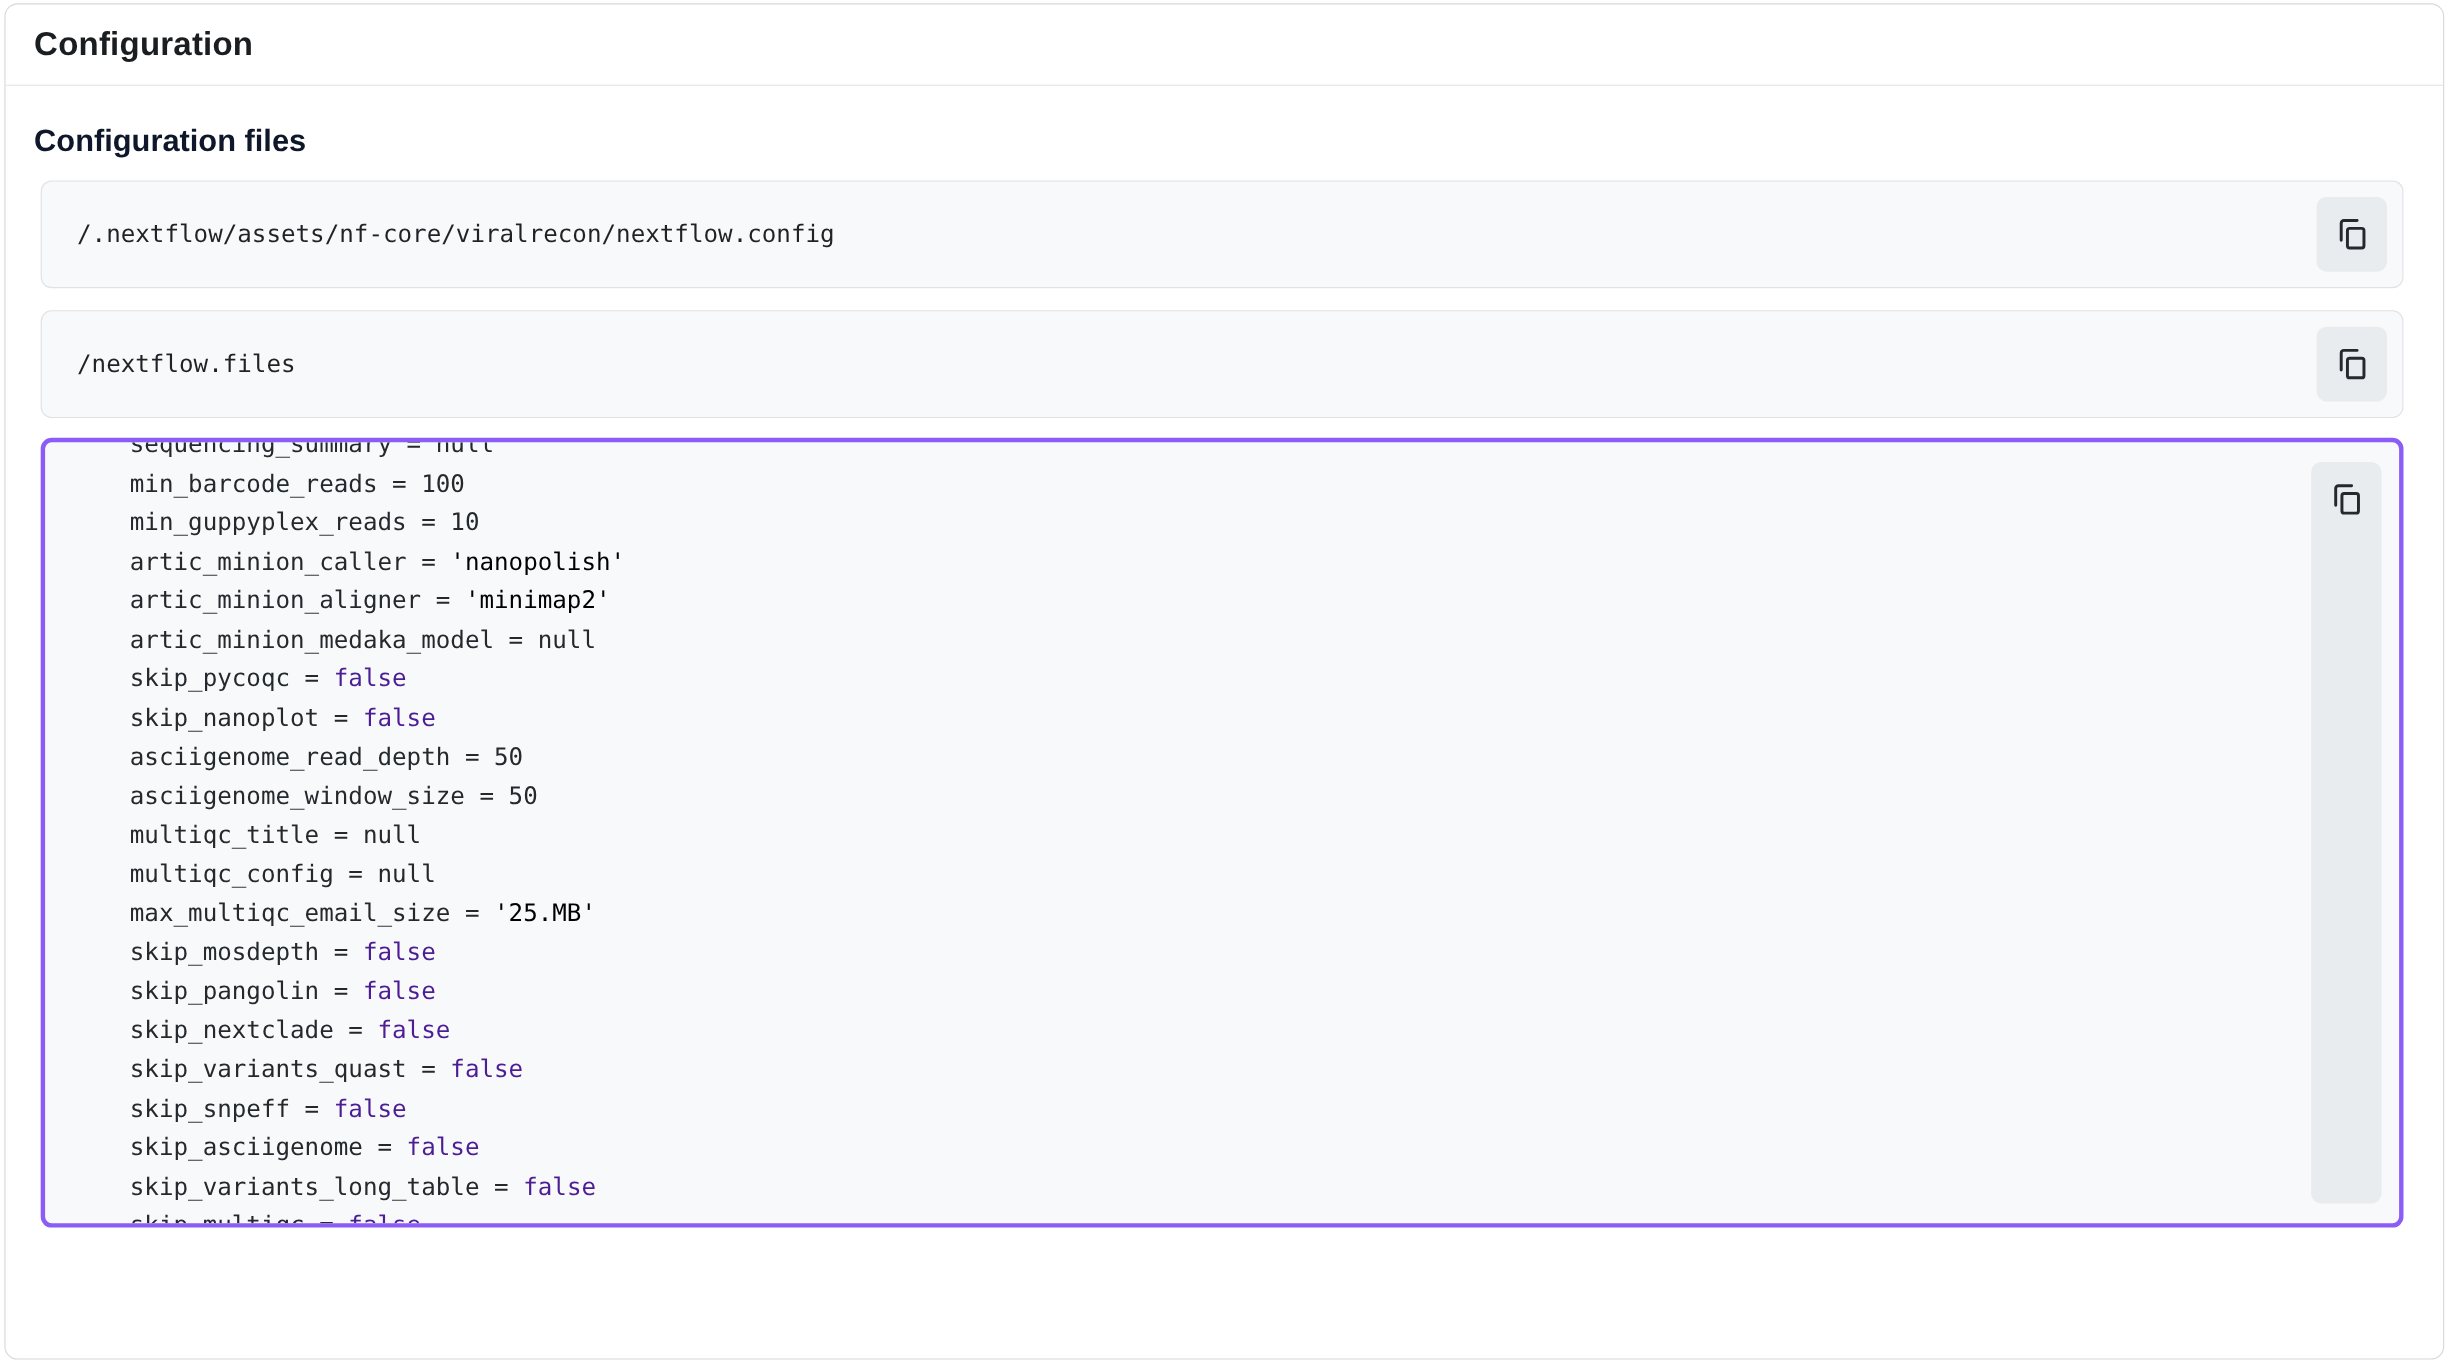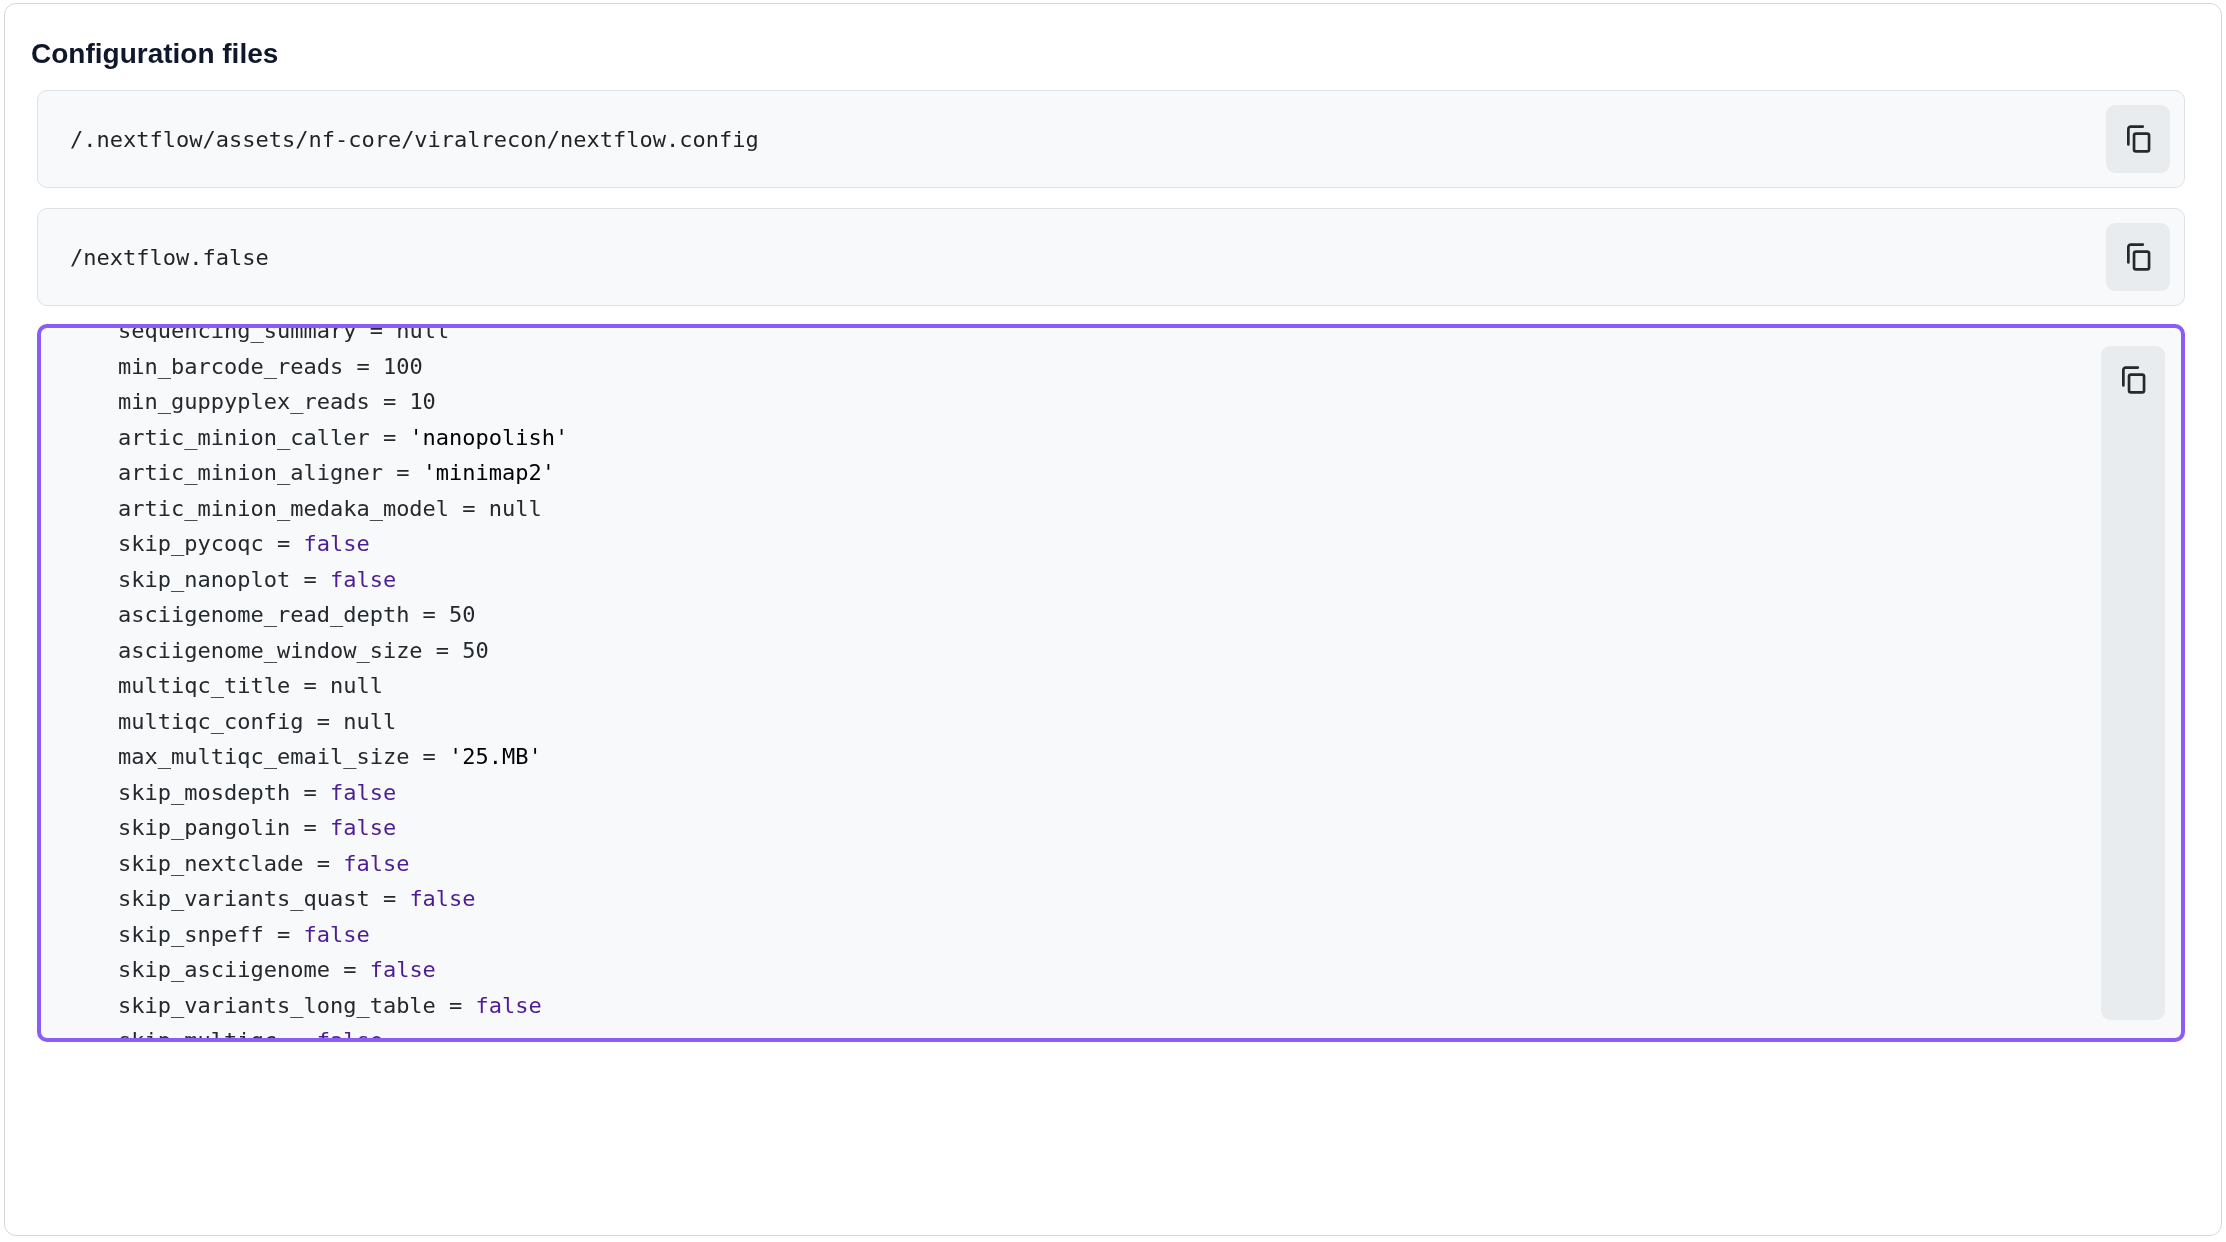--- a/index.html
+++ b/index.html
@@ -108,39 +108,42 @@
     justify-content: center;
     padding-top: 17px;
     cursor: pointer;
   }
 </style>
 </head>
 <body>
 
 <div class="card">
 
+  <div class="card-header">
+    <div class="card-title">Configuration</div>
+  </div>
 
   <div class="card-body">
 
     <div class="section-heading">Configuration files</div>
 
     <div class="file-box">
       <span class="file-path">/.nextflow/assets/nf-core/viralrecon/nextflow.config</span>
       <button class="copy-btn" title="">
         <span>
           <svg width="34" height="34" viewBox="0 0 24 24" fill="none" stroke="#24292e" stroke-width="1.9" stroke-linejoin="round" stroke-linecap="round">
             <rect x="9.2" y="8.2" width="10.6" height="12.6" rx="1.4"></rect>
             <path d="M5.2 15.8 V4.9 a1.7 1.7 0 0 1 1.7 -1.7 H15.4"></path>
           </svg>
         </span>
       </button>
     </div>
 
     <div class="file-box">
-      <span class="file-path">/nextflow.false</span>
+      <span class="file-path">/nextflow.files</span>
       <button class="copy-btn" title="">
         <span>
           <svg width="34" height="34" viewBox="0 0 24 24" fill="none" stroke="#24292e" stroke-width="1.9" stroke-linejoin="round" stroke-linecap="round">
             <rect x="9.2" y="8.2" width="10.6" height="12.6" rx="1.4"></rect>
             <path d="M5.2 15.8 V4.9 a1.7 1.7 0 0 1 1.7 -1.7 H15.4"></path>
           </svg>
         </span>
       </button>
     </div>
 

